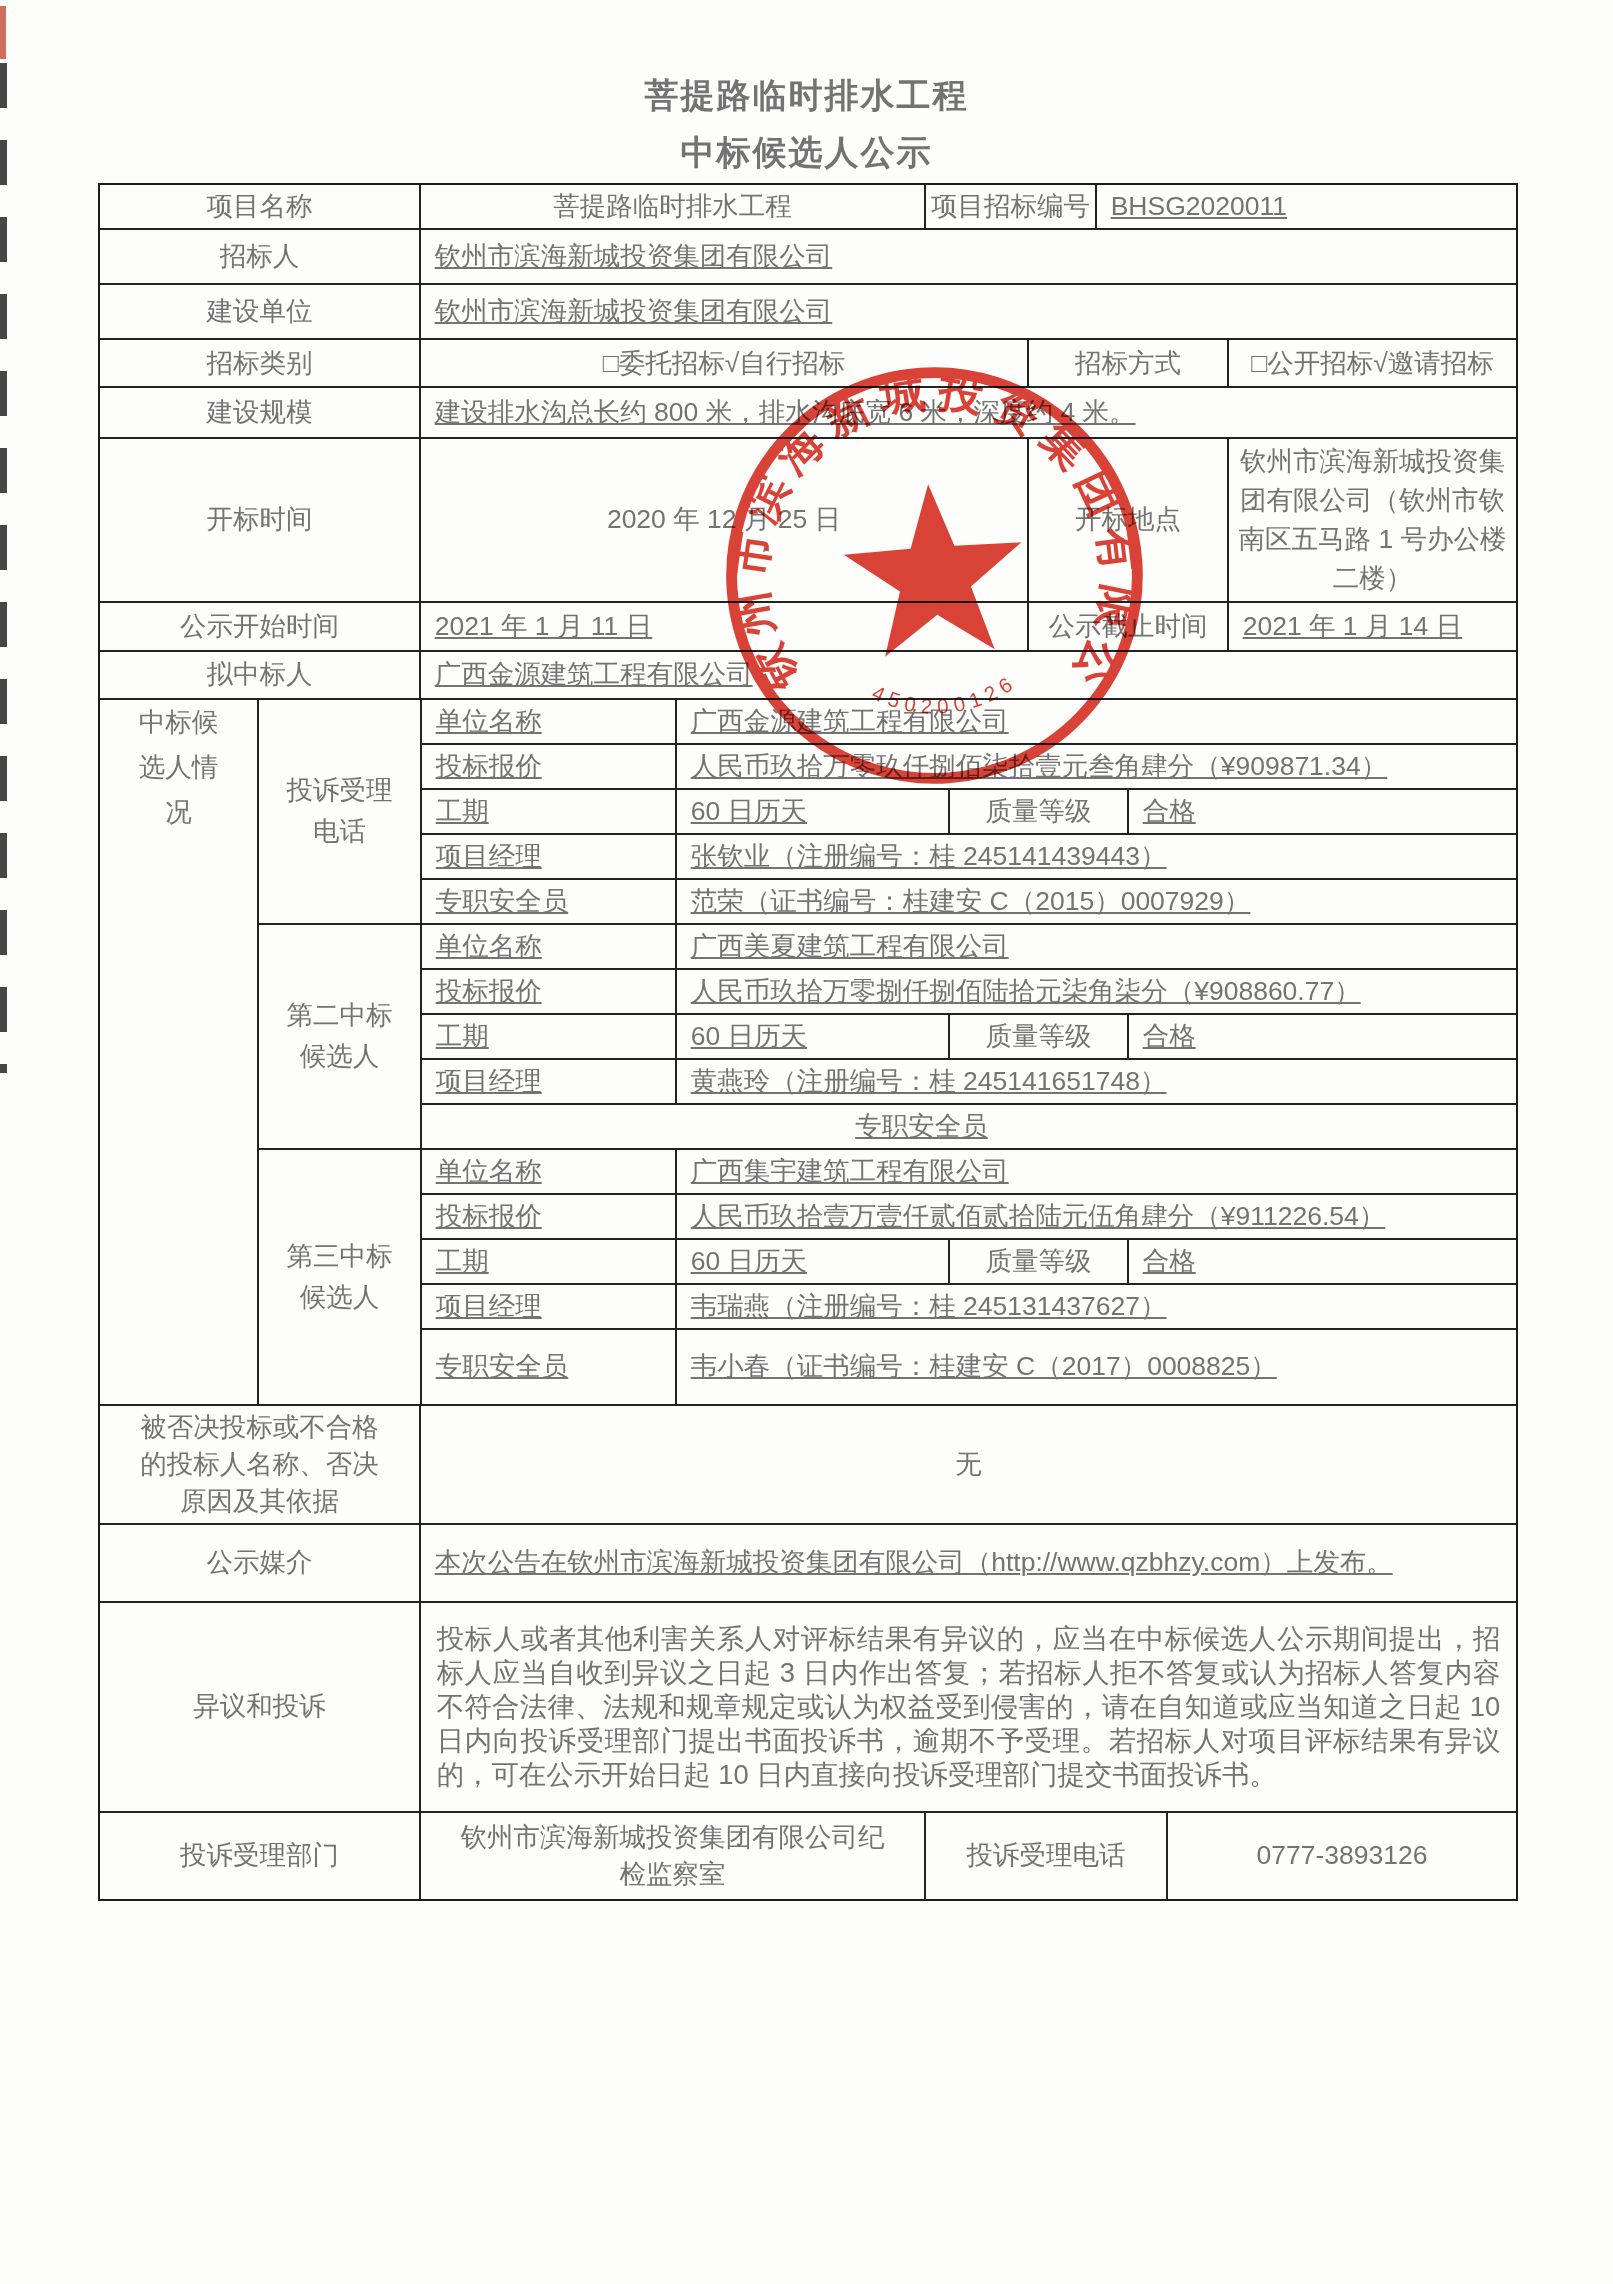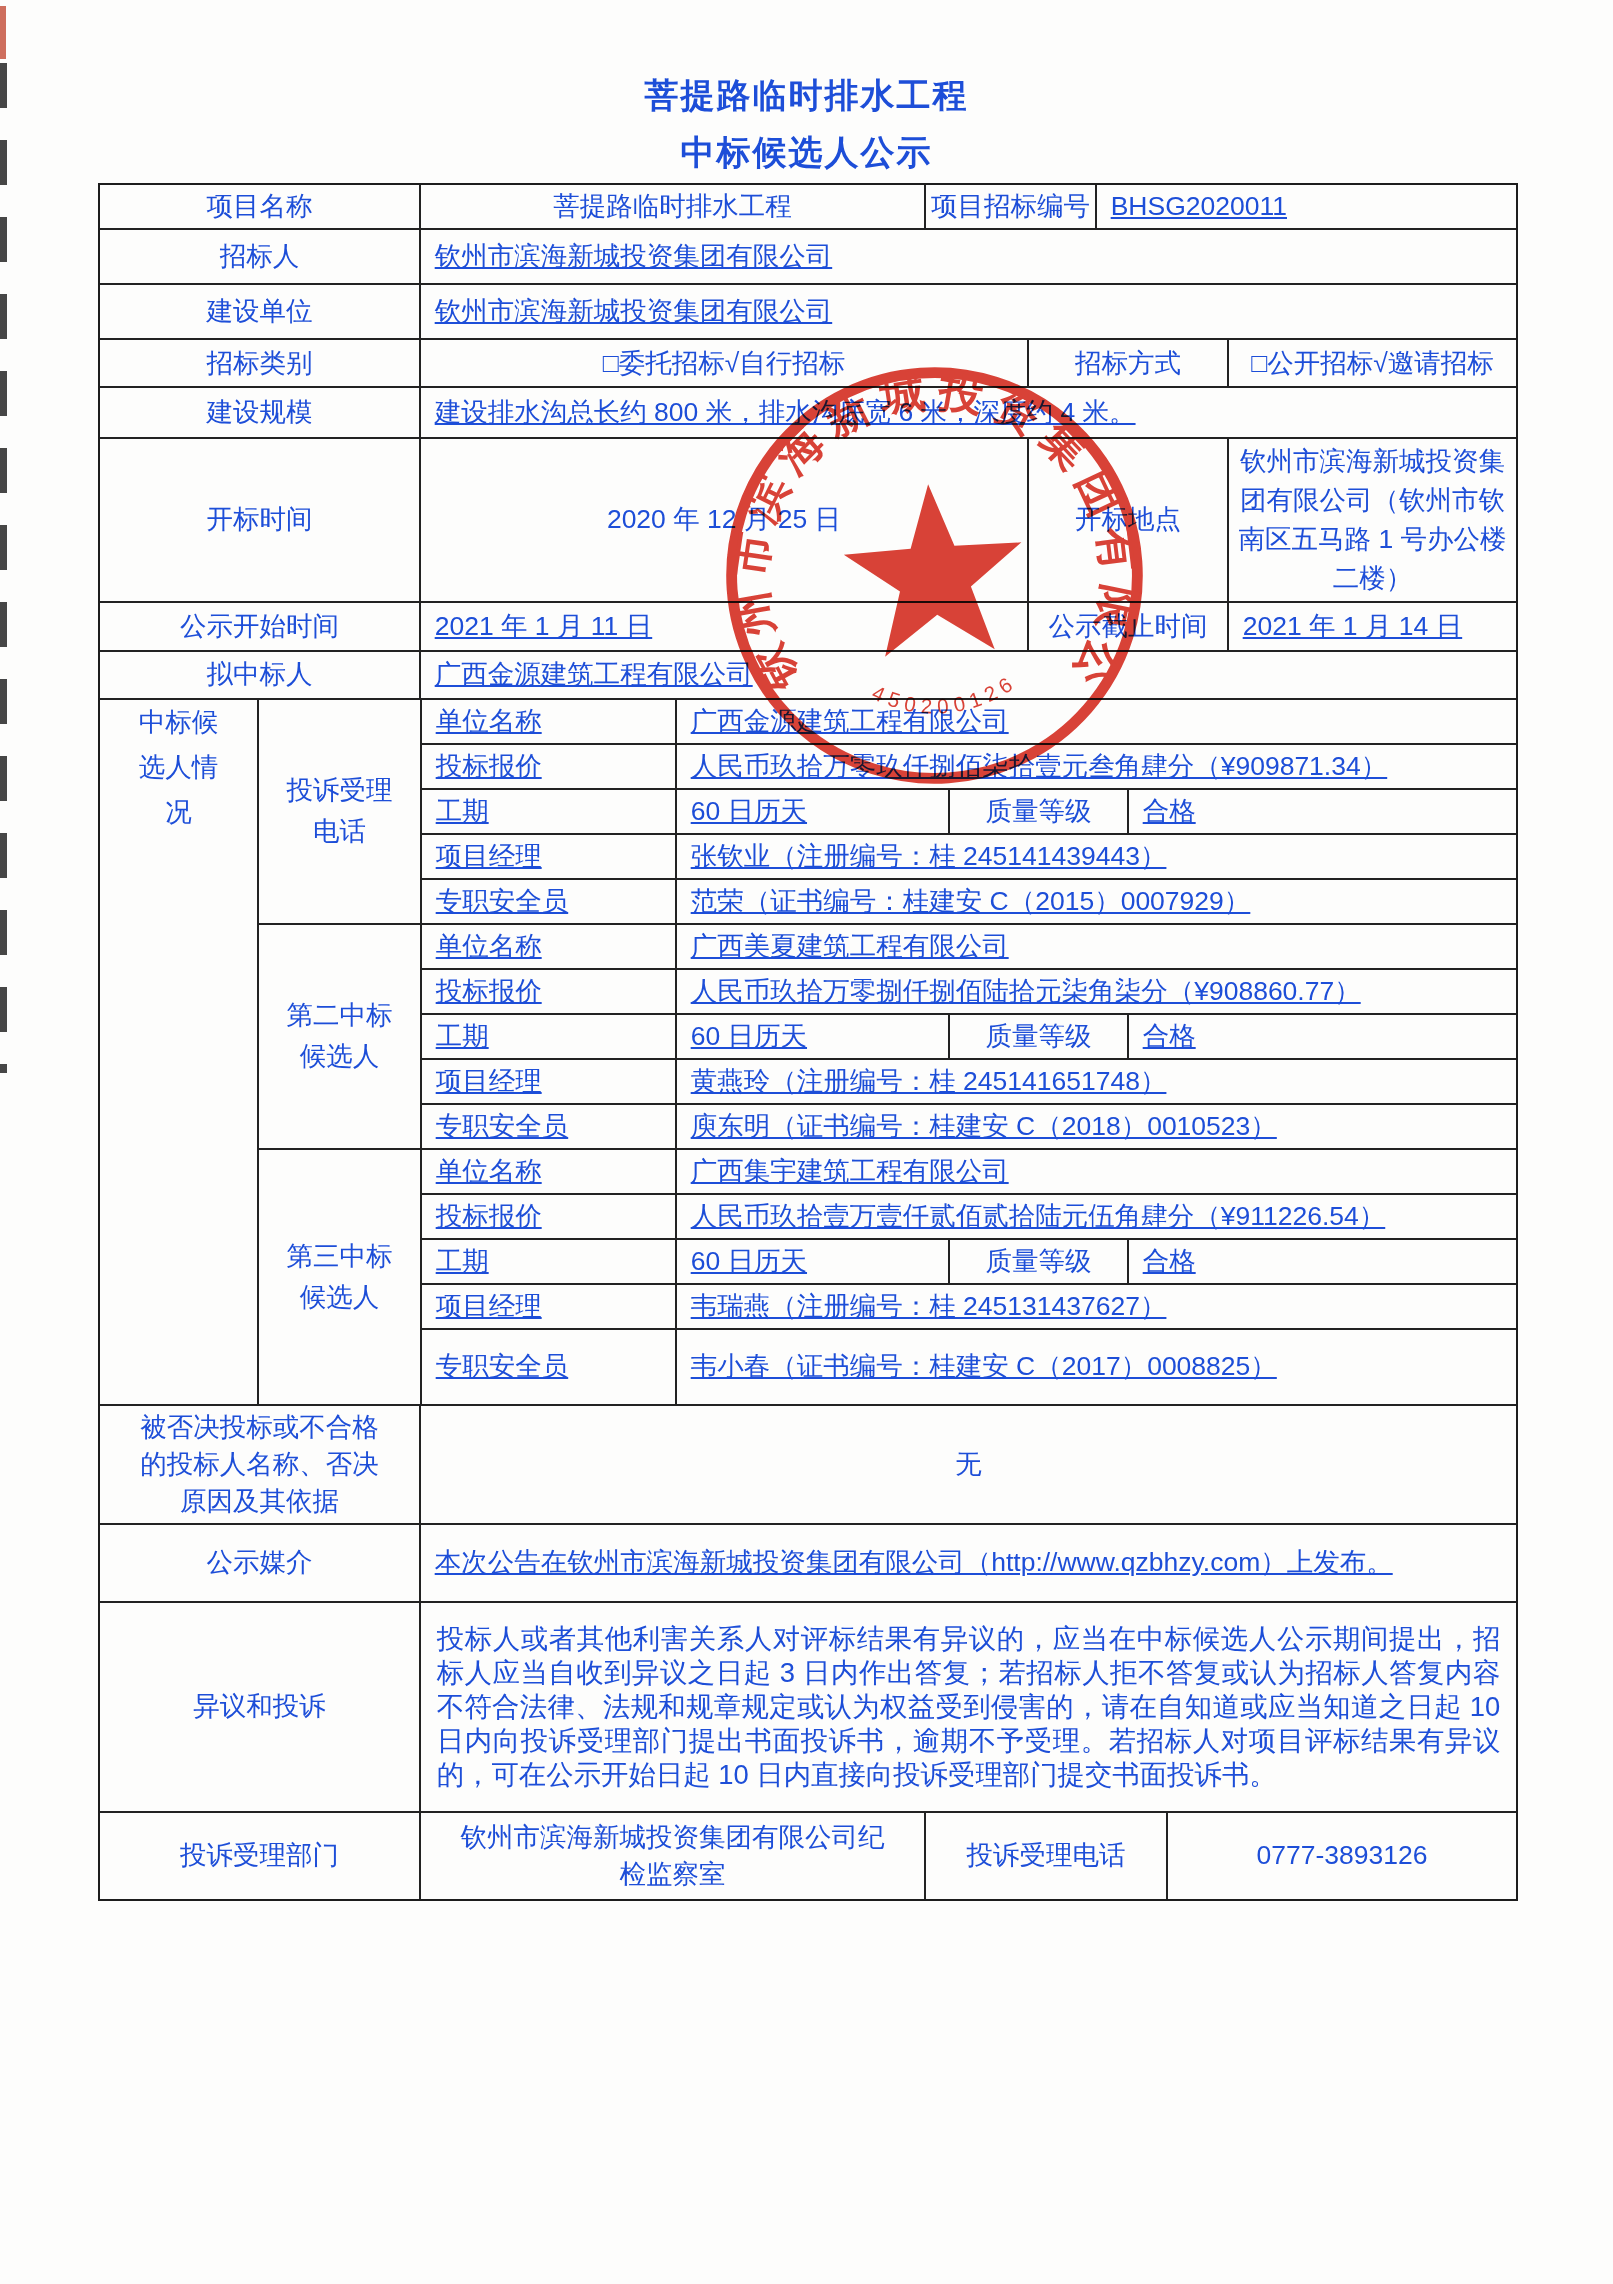--- a/index.html
+++ b/index.html
@@ -1,17 +1,17 @@
 <!DOCTYPE html>
 <html><head>
 <meta charset="utf-8">
 <style>
   html,body{margin:0;padding:0;background:#e8e8e8;}
   .page{position:relative;width:1613px;height:2285px;background:#fdfdfc;overflow:hidden;
-        font-family:"Liberation Sans","DejaVu Sans",sans-serif;color:#1d4ed8;}
+        font-family:"Liberation Sans","DejaVu Sans",sans-serif;color:#737373;}
   
   .edge-marks{position:absolute;left:0;top:63px;width:6.9px;height:1010px;
      background:repeating-linear-gradient(180deg,#262626 0 45px,transparent 45px 77px);opacity:.85;}
   .edge-red{position:absolute;left:0;top:5.9px;width:5.9px;height:53px;background:#c24a35;opacity:.8;}
   
   .titles{position:absolute;top:67px;left:96px;width:1421px;text-align:center;}
   .titles div{font-size:34px;font-weight:bold;line-height:57px;letter-spacing:2px;}
   
   .tbl{position:absolute;top:183px;left:98px;width:1420px;border:2.9px solid #1d1d1d;
        box-sizing:border-box;display:flex;flex-direction:column;font-size:26.5px;}
@@ -170,21 +170,20 @@
               <div class="td lft w279">60 日历天</div>
               <div class="td w183">质量等级</div>
               <div class="td lft flex1">合格</div>
             </div>
             <div class="crow">
               <div class="td lft w260">项目经理</div>
               <div class="td lft flex1">黄燕玲（注册编号：桂 245141651748）</div>
             </div>
             <div class="crow">
               <div class="td lft w260">专职安全员</div>
-              <div class="td lft flex1">庾东明（证书编号：桂建安 C（2018）0010523）</div>
             </div>
           </div>
         </div>
 
         <div class="cand-block">
           <div class="rank-cell">
             <span>第三中标候选人</span>
           </div>
           <div class="cand-rows">
             <div class="crow">

